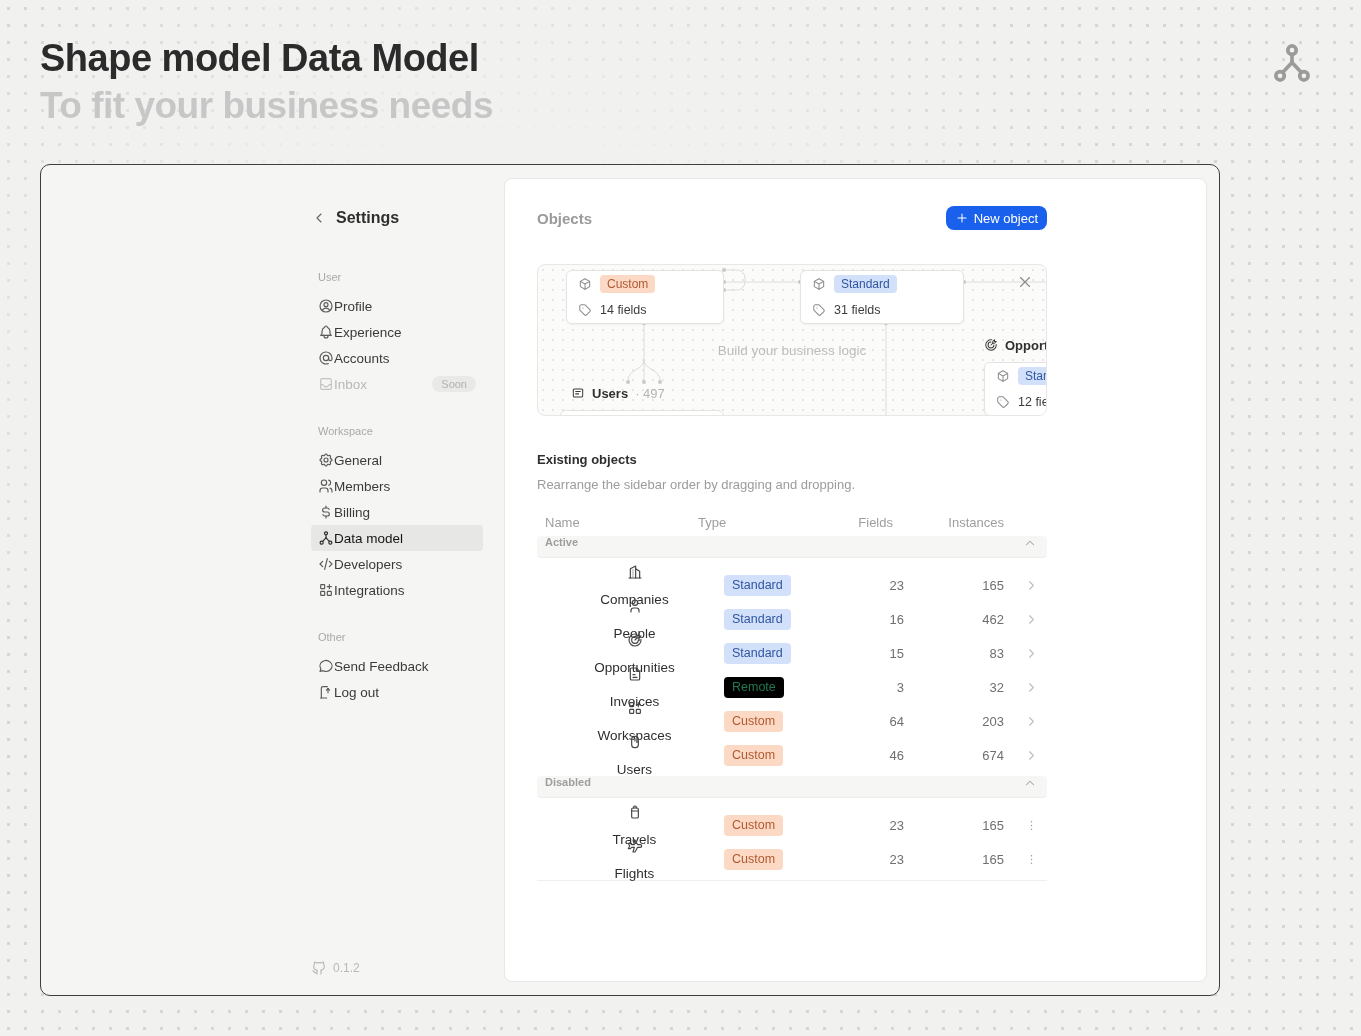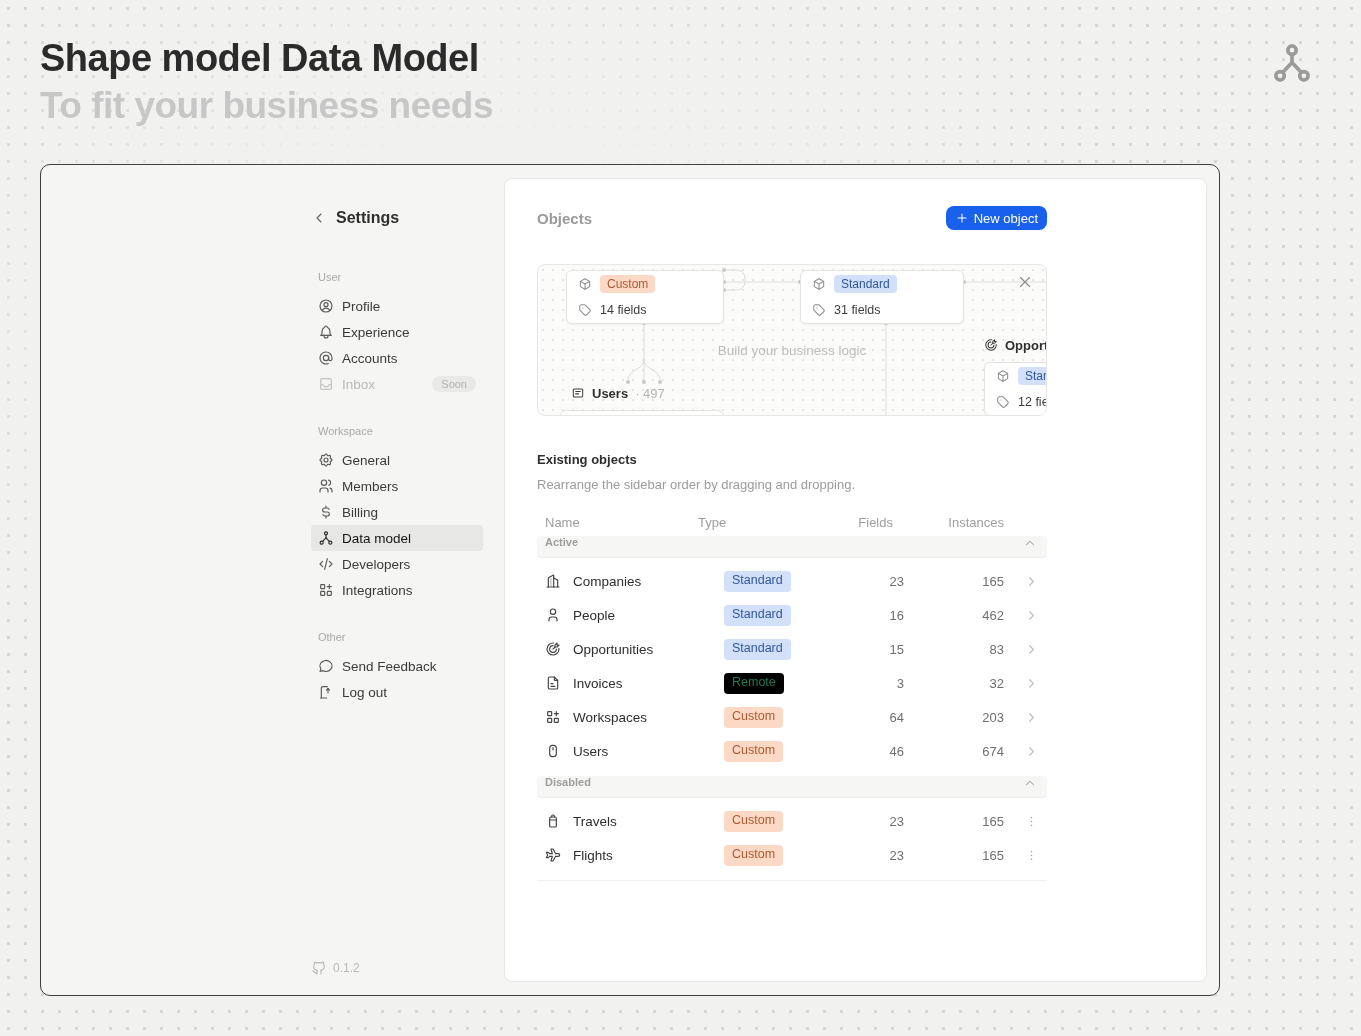--- a/index.html
+++ b/index.html
@@ -31,21 +31,21 @@
     position:absolute; left:40px; top:164px; width:1180px; height:832px; z-index:1;
     background:#f5f5f3; border:1px solid #3f3f3f; border-radius:10px;
   }
 
   
   .sidebar { position:absolute; left:270px; top:42px; width:172px; }
   .s-title { display:flex; align-items:center; gap:9px; height:22px; color:#2f2f2f; font-size:16px; font-weight:700; cursor:pointer; }
   .s-title .ic { color:#666; }
   .s-label { margin-top:26px; margin-bottom:8px; font-size:11px; color:#a9a9a9; height:16px; line-height:16px; padding-left:7px; }
   .s-label.first { margin-top:40px; }
-  .sitem { display:flex; align-items:center; gap:8px; height:26px; padding:0 7px; border-radius:4px; font-size:13.5px; color:#3b3b3b; cursor:pointer; }
+  .sitem { display:flex; align-items:center; height:26px; padding:0 7px; border-radius:4px; font-size:13.5px; color:#3b3b3b; cursor:pointer; }
   .sitem .ic { color:#5a5a5a; flex:none; }
   .sitem.active { background:#e7e7e5; color:#141414; font-weight:500; }
   .sitem.active .ic { color:#2a2a2a; }
   .sitem.disabled { color:#b9b9b9; }
   .sitem.disabled .ic { color:#c2c2c0; }
   .soon { margin-left:auto; background:#e9e9e7; color:#b2b2b0; border-radius:50px; padding:2px 9px; font-size:11px; }
   .s-version { position:absolute; left:270px; top:795px; display:flex; align-items:center; gap:6px; color:#b9b9b7; font-size:12px; }
 
   
   .panel {
@@ -85,21 +85,21 @@
   .thead { height:28px; color:#9e9e9e; font-size:13px; }
   .thead .h-name { padding-left:8px; }
   .thead .h-type { transform:translateX(-26px); }
   .thead .h-fields { text-align:right; transform:translateX(-11px); }
   .thead .h-instances { text-align:right; }
   .gbar { display:flex; justify-content:space-between; height:22px; background:#f6f6f4;
     border-radius:4px; border-bottom:1px solid #ececea; padding:0 10px 0 8px; font-size:11px; color:#9e9e9e;font-weight:bold; }
   .gbar .ic { color:#a3a3a1; cursor:pointer; }
   .grows { padding:6px 0 8px; }
   .trow { height:34px; border-radius:4px; cursor:pointer; }
-  .c-name { display:flex; align-items:center; gap:12px; padding-left:8px; font-size:13.5px; color:#2e2e2e; }
+  .c-name { display:flex; align-items:center; gap:12px; padding-left:8px; font-size:13.5px; color:#2e2e2e;flex-direction:column; }
   .c-name .ic { color:#444; flex:none; }
   .c-num { text-align:right; font-size:13px; color:#6f6f6f; }
   .c-action { display:flex; justify-content:flex-end; padding-right:8px; color:#bdbdbd; }
 </style>
 </head>
 <body>
 
 <svg width="0" height="0" style="position:absolute">
   <defs>
     <symbol id="i-chevron-left" viewBox="0 0 24 24">

